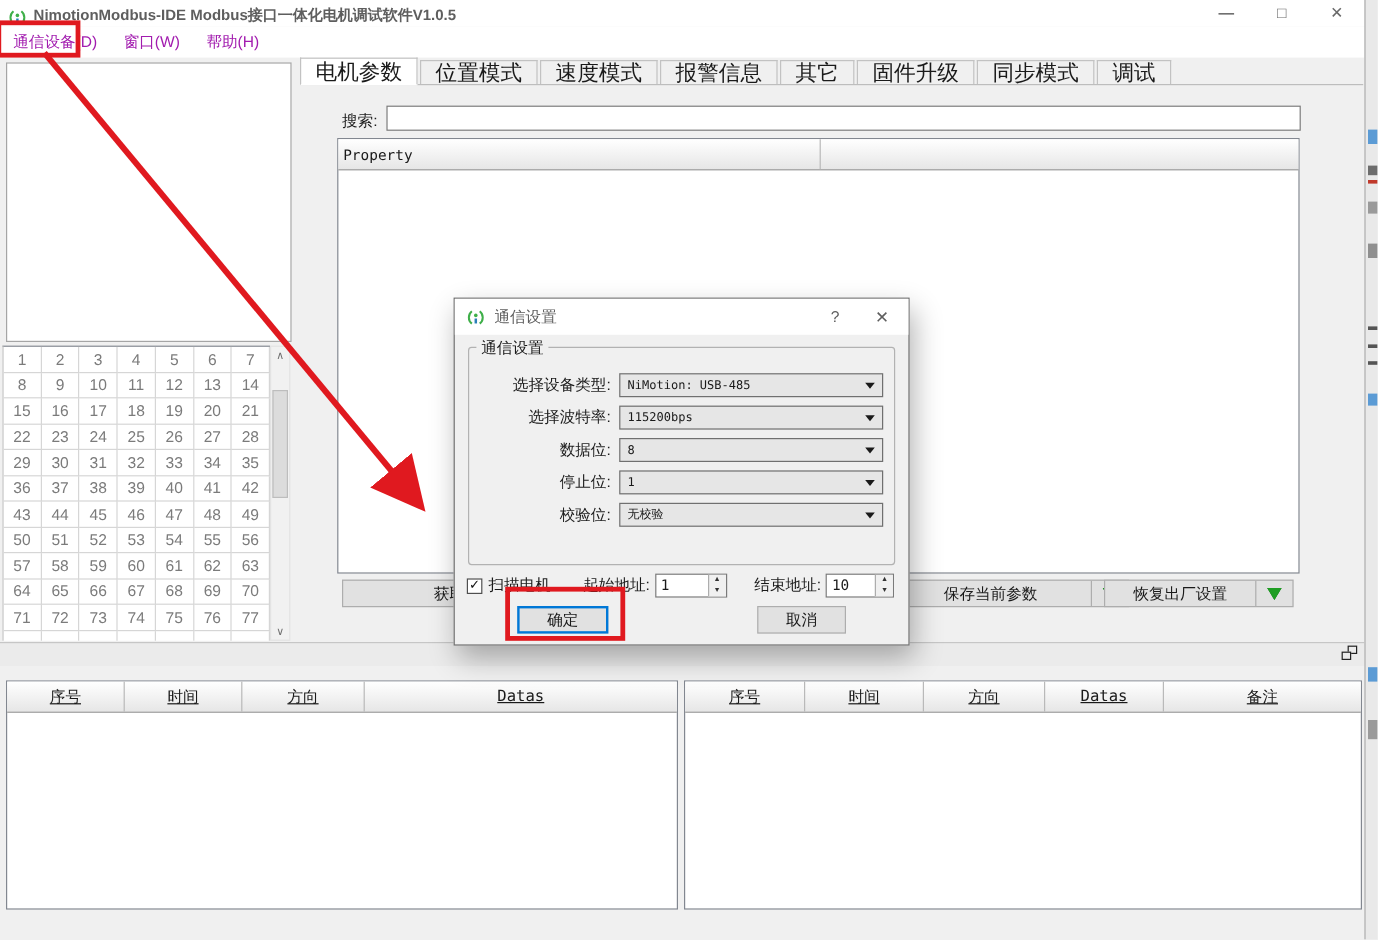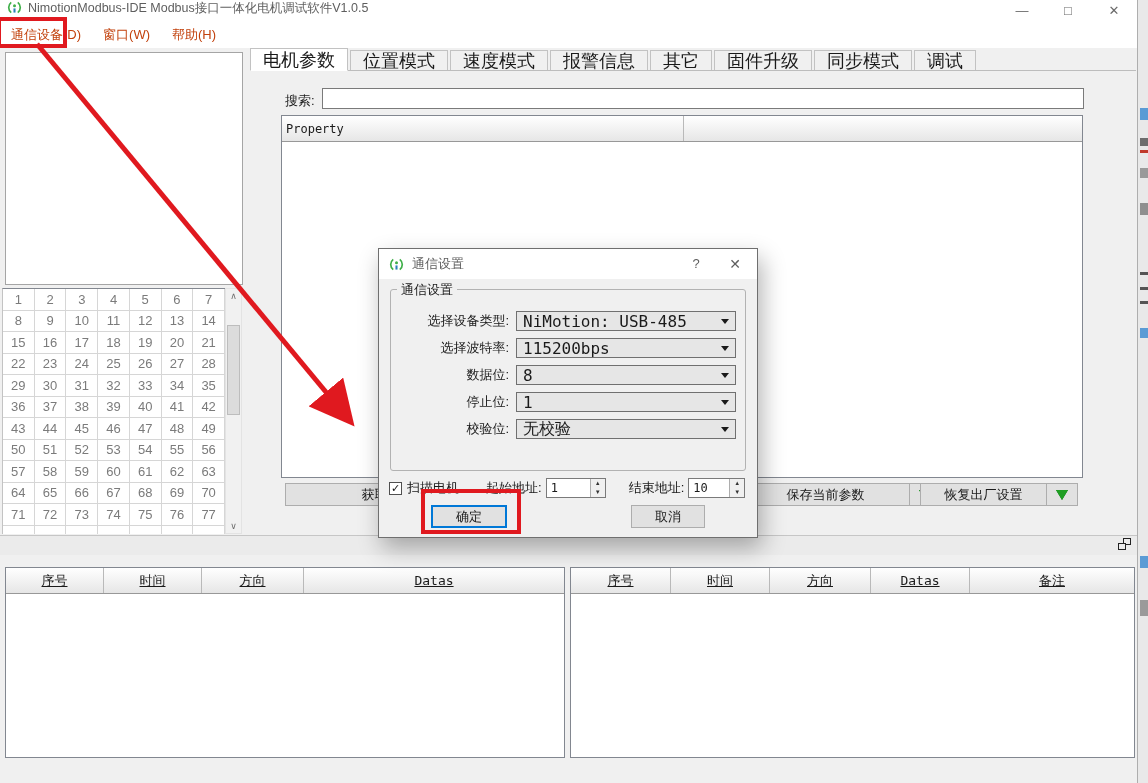--- a/index.html
+++ b/index.html
@@ -1,29 +1,29 @@
 <!DOCTYPE html>
 <html><head>
 <meta charset="utf-8">
 <style>
   * { margin:0; padding:0; box-sizing:border-box; }
   html,body { width:1148px; height:783px; overflow:hidden; }
   body { font-family:"Liberation Sans","DejaVu Sans",sans-serif; background:#f0f0f0; position:relative; font-size:13px; color:#1a1a1a; }
   .mono { font-family:"DejaVu Sans Mono",monospace; }
 
   
-  .titlebar { position:absolute; left:0; top:0; width:1137px; height:22px; background:#fff; display:flex; align-items:flex-start; padding-left:7px; }
+  .titlebar { position:absolute; left:0; top:0; width:1137px; height:22px; background:#fff; display:flex; align-items:flex-end; padding-left:7px;font-weight:bold; }
   .logo { width:15px; height:15px; display:inline-block; }
   .title-text { color:#5e5e5e; font-size:12.5px; margin-left:6px; white-space:nowrap; }
   .wincontrols { margin-left:auto; display:flex; height:100%; }
   .winbtn { width:46px; text-align:center; color:#6a6a6a; font-size:13px; line-height:22px; }
 
   
   .menubar { position:absolute; left:0; top:22px; width:1137px; height:26px; background:#fff; display:flex; align-items:center; }
-  .menu-item { padding:4px 11px; font-size:13px; color:#c2410c; }
+  .menu-item { padding:4px 11px; font-size:13px; color:#a21caf; }
 
   
   .device-panel { position:absolute; left:5px; top:52px; width:238px; height:233px; background:#fff; border:1px solid #a5a5a5; }
   .num-grid { position:absolute; left:2px; top:288px; width:223px; height:246px; background:#fff; border-top:1px solid #828790; border-left:1px solid #c3c3c3; display:grid; grid-template-columns:repeat(7,1fr); grid-auto-rows:21.5px; overflow:hidden; }
   .num-grid .gcell { border-right:1px solid #d6d6d6; border-bottom:1px solid #d6d6d6; color:#7b7b7b; font-size:13px; display:flex; align-items:center; justify-content:center; }
   .grid-scroll { position:absolute; left:225px; top:288px; width:17px; height:246px; background:#f1f1f1; border:1px solid #e3e3e3; }
   .grid-scroll .sarrow { position:absolute; left:0; width:15px; text-align:center; color:#6e6e6e; font-size:9px; line-height:14px; }
   .grid-scroll .thumb { position:absolute; left:1px; top:36px; width:13px; height:90px; background:#dcdcdc; border:1px solid #bdbdbd; }
 
   
@@ -65,21 +65,21 @@
   .dlg-titlebar { height:30px; background:#fff; display:flex; align-items:center; padding-left:10px; }
   .dlg-title { color:#5e5e5e; font-size:13px; margin-left:8px; }
   .dlg-help { margin-left:auto; width:34px; text-align:center; color:#5e5e5e; font-size:13px; line-height:30px; }
   .dlg-close { width:44px; text-align:center; color:#5e5e5e; font-size:14px; line-height:30px; }
   .groupbox { position:absolute; left:11px; top:40px; width:356px; height:182px; border:1px solid #b2b2b2; border-radius:3px; }
   .group-label { position:absolute; left:18px; top:32px; background:#f0f0f0; padding:0 4px; font-size:13px; z-index:2; }
   .dlg-fields { position:absolute; left:12px; top:62px; width:356px; display:flex; flex-direction:column; gap:7px; }
   .field-row { height:20px; display:flex; align-items:center; }
   .flabel { width:118px; text-align:right; font-size:13px; margin-right:7px; white-space:nowrap; }
   .combo { width:220px; height:20px; background:#e6e6e6; border:1px solid #707070; display:flex; align-items:center; padding:0 6px; }
-  .combo .cval { flex:1; font-family:"DejaVu Sans Mono",monospace; font-size:16px; }
+  .combo .cval { flex:1; font-family:"DejaVu Sans Mono",monospace; font-size:10px; }
   .carrow { width:0; height:0; border-left:4px solid transparent; border-right:4px solid transparent; border-top:5px solid #1a1a1a; }
   .scan-row { position:absolute; left:10px; top:229px; height:20px; display:flex; align-items:center; width:360px; }
   .checkbox { width:13px; height:13px; border:1px solid #4f4f4f; background:#fff; font-size:11px; line-height:11px; text-align:center; color:#111; }
   .scan-label { margin-left:5px; font-size:13px; }
   .spin-label { font-size:13px; white-space:nowrap; }
   .spinbox { height:20px; background:#fff; border:1px solid #7a7a7a; display:flex; }
   .spin-val { flex:1; font-family:"DejaVu Sans Mono",monospace; font-size:12px; padding:2px 0 0 4px; }
   .spin-btns { width:15px; border-left:1px solid #adadad; background:#f0f0f0; display:flex; flex-direction:column; }
   .spin-btns span { flex:1; font-size:6px; line-height:8px; text-align:center; color:#333; }
   .dlg-btn { position:absolute; height:23px; display:flex; align-items:center; justify-content:center; font-size:13px; background:#e1e1e1; }

